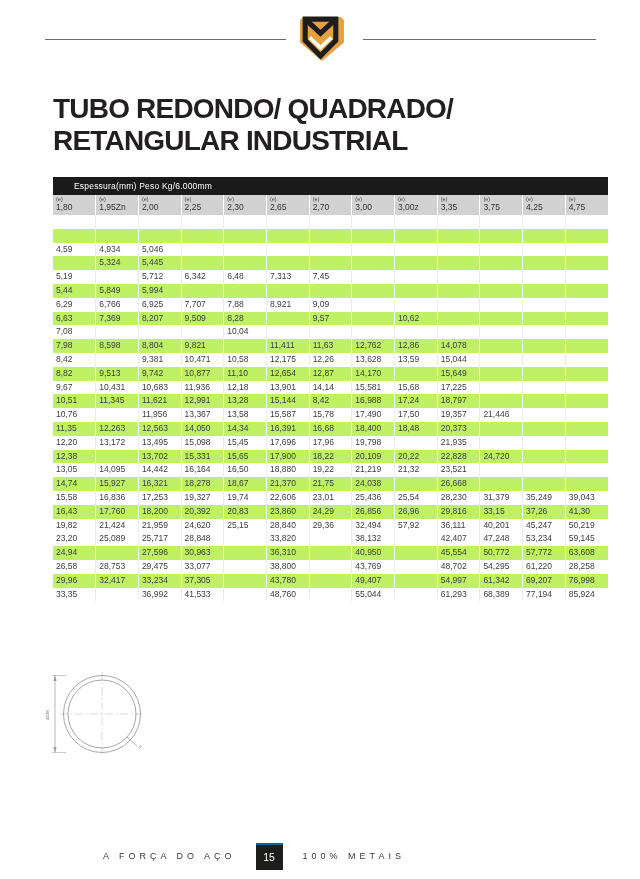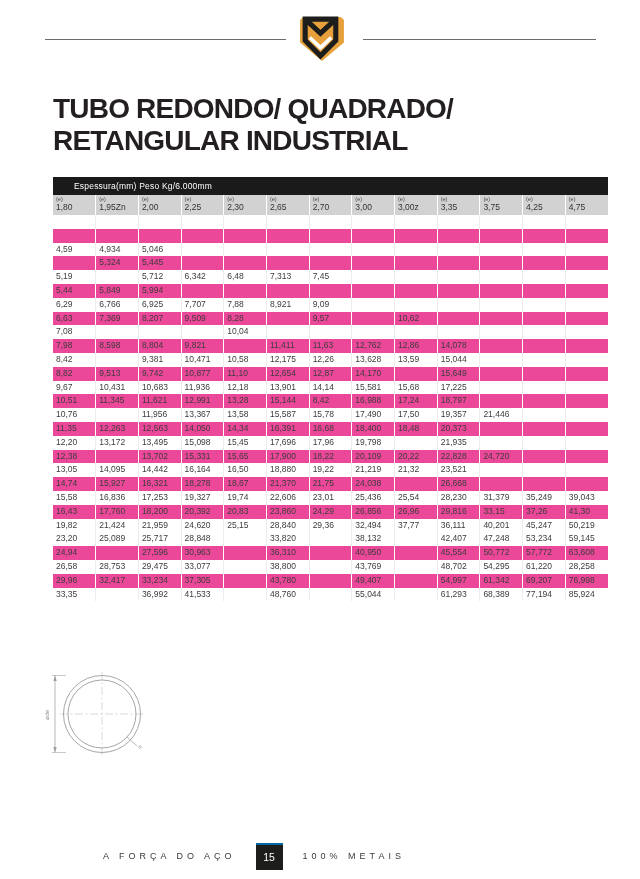--- a/index.html
+++ b/index.html
@@ -34,21 +34,21 @@
   }
   table.weights th:last-child{border-right:none;}
   .hstack{display:inline-block;text-align:left;}
   .sup{display:block;font-size:5.5px;line-height:6px;color:#4a4a4a;}
   .hval{display:block;font-size:8.5px;line-height:10px;color:#333333;}
   table.weights td{
     height:13.8px;font-size:8.5px;line-height:13.8px;padding:0 0 0 3px;
     white-space:nowrap;overflow:hidden;color:#3c3c3c;
   }
   tr.row-white{background:#ffffff;}
-  tr.row-gray{background:#ec4899;border-radius:6px;}
+  tr.row-gray{background:#bef264;border-radius:6px;}
   tr.row-white td{border-right:1px solid #ededed;}
   tr.row-gray td{border-right:1px solid #ffffff;}
   tr.row-white td:last-child,tr.row-gray td:last-child{border-right:none;}
   
   .diagram{position:absolute;top:658px;left:40px;}
   .diagram text{font-family:"Liberation Sans","DejaVu Sans",sans-serif;fill:#8f8f8f;}
   
   .footer{
     position:absolute;top:841px;left:0;width:508px;height:30px;
     display:flex;align-items:center;justify-content:center;gap:20px;
@@ -433,21 +433,21 @@
           </tr>
           <tr class="row-white">
             <td>19,82</td>
             <td>21,424</td>
             <td>21,959</td>
             <td>24,620</td>
             <td>25,15</td>
             <td>28,840</td>
             <td>29,36</td>
             <td>32,494</td>
-            <td>37,77</td>
+            <td>57,92</td>
             <td>36,111</td>
             <td>40,201</td>
             <td>45,247</td>
             <td>50,219</td>
           </tr>
           <tr class="row-white">
             <td>23,20</td>
             <td>25,089</td>
             <td>25,717</td>
             <td>28,848</td>

